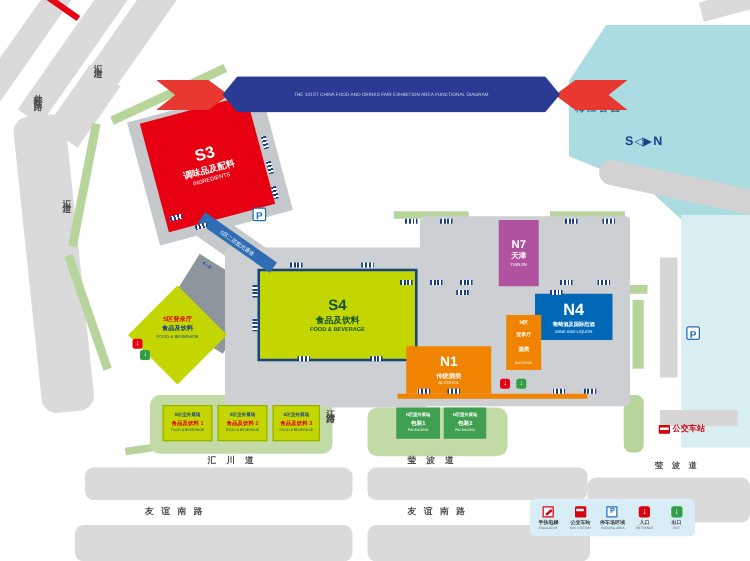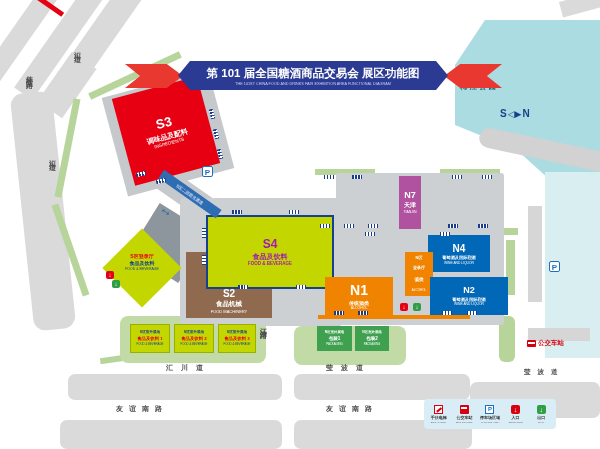--- a/index.html
+++ b/index.html
@@ -61,71 +61,61 @@
   <div class="green" style="left:499px;top:316px;width:16px;height:46px;border-radius:6px;"></div>
   <div class="abs" style="left:120px;top:316px;width:146px;height:47px;background:#c2dba6;border-radius:8px;"></div>
   <div class="abs" style="left:294px;top:326px;width:112px;height:39px;background:#c2dba6;border-radius:8px;"></div>
 
   <div class="pad" style="left:113px;top:82px;width:110px;height:102px;transform:rotate(-15deg);background:#c6c9cc;"></div>
   <div class="pad" style="left:140px;top:185px;width:100px;height:24px;transform:rotate(35deg);background:#c6c9cc;"></div>
   <div class="pad" style="left:140px;top:214px;width:58px;height:58px;transform:rotate(32deg);background:#8e969d;"></div>
   <div class="pad" style="left:180px;top:198px;width:162px;height:128px;border-radius:3px;"></div>
   <div class="pad" style="left:336px;top:173px;width:168px;height:152px;border-radius:3px;"></div>
 
-  <div class="hall" style="left:186px;top:252px;width:86px;height:66px;background:#8f6a4e;justify-content:flex-end;padding-bottom:4px;box-sizing:border-box;">
-    <div class="code" style="font-size:10px">S2</div>
-    <div style="font-size:6.5px;font-weight:bold">食品机械</div>
-    <div style="font-size:4px">FOOD MACHINERY</div>
-  </div>
-
-  <div class="hall" style="left:206px;top:215px;width:128px;height:74px;background:#c3d600;border:2px solid #16418c;color:#a21caf;box-sizing:border-box;">
+
+  <div class="hall" style="left:206px;top:215px;width:128px;height:74px;background:#c3d600;border:2px solid #16418c;color:#14532d;box-sizing:border-box;">
     <div class="code" style="font-size:12px">S4</div>
     <div style="font-size:7px;font-weight:bold">食品及饮料</div>
     <div style="font-size:4.5px;font-weight:bold">FOOD &amp; BEVERAGE</div>
   </div>
 
   <div class="hall" style="left:122px;top:86px;width:88px;height:90px;background:#e60012;transform:rotate(-15deg);">
     <div class="code" style="font-size:13px">S3</div>
     <div style="font-size:7px;font-weight:bold">调味品及配料</div>
     <div style="font-size:4.5px">INGREDIENTS</div>
   </div>
 
 
-  <div class="hall" style="left:399px;top:176px;width:22px;height:53px;background:#b0529f;">
+  <div class="hall" style="left:399px;top:176px;width:32px;height:53px;background:#b0529f;">
     <div class="code" style="font-size:9px">N7</div>
     <div style="font-size:6px;font-weight:bold">天津</div>
     <div style="font-size:3.5px">TIANJIN</div>
   </div>
 
 
 
   <div class="hall" style="left:428px;top:235px;width:62px;height:37px;background:#0068b7;">
-    <div class="code" style="font-size:10px">N4</div>
+    <div class="code" style="font-size:13px">N4</div>
     <div style="font-size:4.2px;font-weight:bold">葡萄酒及国际烈酒</div>
     <div style="font-size:3.3px">WINE AND LIQUOR</div>
   </div>
 
   <div class="hall" style="left:405px;top:252px;width:28px;height:44px;background:#f08300;justify-content:space-between;padding:3px 0;box-sizing:border-box;">
     <div style="font-size:4px;font-weight:bold">N区</div>
     <div style="font-size:4px;font-weight:bold;margin-top:-2px">登录厅</div>
     <div style="font-size:4.5px;font-weight:bold">酒类</div>
     <div style="font-size:3px">ALCOHOL</div>
   </div>
 
   <div class="hall" style="left:325px;top:277px;width:68px;height:38px;background:#f08300;">
-    <div class="code" style="font-size:14px">N1</div>
+    <div class="code" style="font-size:11px">N1</div>
     <div style="font-size:5px;font-weight:bold">传统酒类</div>
     <div style="font-size:3.5px">ALCOHOL</div>
   </div>
 
-  <div class="hall" style="left:430px;top:277px;width:78px;height:38px;background:#0068b7;">
-    <div class="code" style="font-size:9px">N2</div>
-    <div style="font-size:4.2px;font-weight:bold">葡萄酒及国际烈酒</div>
-    <div style="font-size:3.3px">WINE AND LIQUOR</div>
-  </div>
   <div class="abs" style="left:318px;top:315px;width:152px;height:4px;background:#f08300;"></div>
 
   <div class="abs" style="left:114px;top:240px;width:56px;height:56px;background:#c3d600;transform:rotate(45deg);"></div>
   <div class="abs" style="left:102px;top:253px;width:80px;text-align:center;line-height:1.4;">
     <div style="font-size:5px;font-weight:bold;color:#e60012">S区登录厅</div>
     <div style="font-size:5px;font-weight:bold;color:#16418c">食品及饮料</div>
     <div style="font-size:3.5px;color:#16418c">FOOD &amp; BEVERAGE</div>
   </div>
 
   <div class="abs" style="left:155px;top:189px;width:70px;height:10px;background:#2e6db4;transform:rotate(35deg);
@@ -254,17 +244,16 @@
   </div>
 
   <div class="abs" style="left:125px;top:64px;width:58px;height:24px;background:#e8382f;
               clip-path:polygon(0 0,72% 0,100% 50%,72% 100%,0 100%,26% 50%);"></div>
   <div class="abs" style="left:444px;top:64px;width:58px;height:24px;background:#e8382f;
               clip-path:polygon(28% 0,100% 0,74% 50%,100% 100%,28% 100%,0 50%);"></div>
   <div class="abs" style="left:30px;top:2px;width:36px;height:5px;background:#e60012;transform:rotate(35deg);"></div>
   <div class="abs" style="left:178px;top:61px;width:270px;height:29px;background:#2b3a92;color:#fff;
               display:flex;flex-direction:column;align-items:center;justify-content:center;
               clip-path:polygon(12px 0,calc(100% - 12px) 0,100% 50%,calc(100% - 12px) 100%,12px 100%,0 50%);">
-    <div style="font-size:11.5px;font-weight:bold;white-space:nowrap;">第 101 届全国糖酒商品交易会  展区功能图</div>
     <div style="font-size:3.8px;color:#c9d2f2;white-space:nowrap;margin-top:1px;">THE 101ST CHINA FOOD AND DRINKS FAIR  EXHIBITION AREA FUNCTIONAL DIAGRAM</div>
   </div>
 
 </div>
 
 </body></html>

